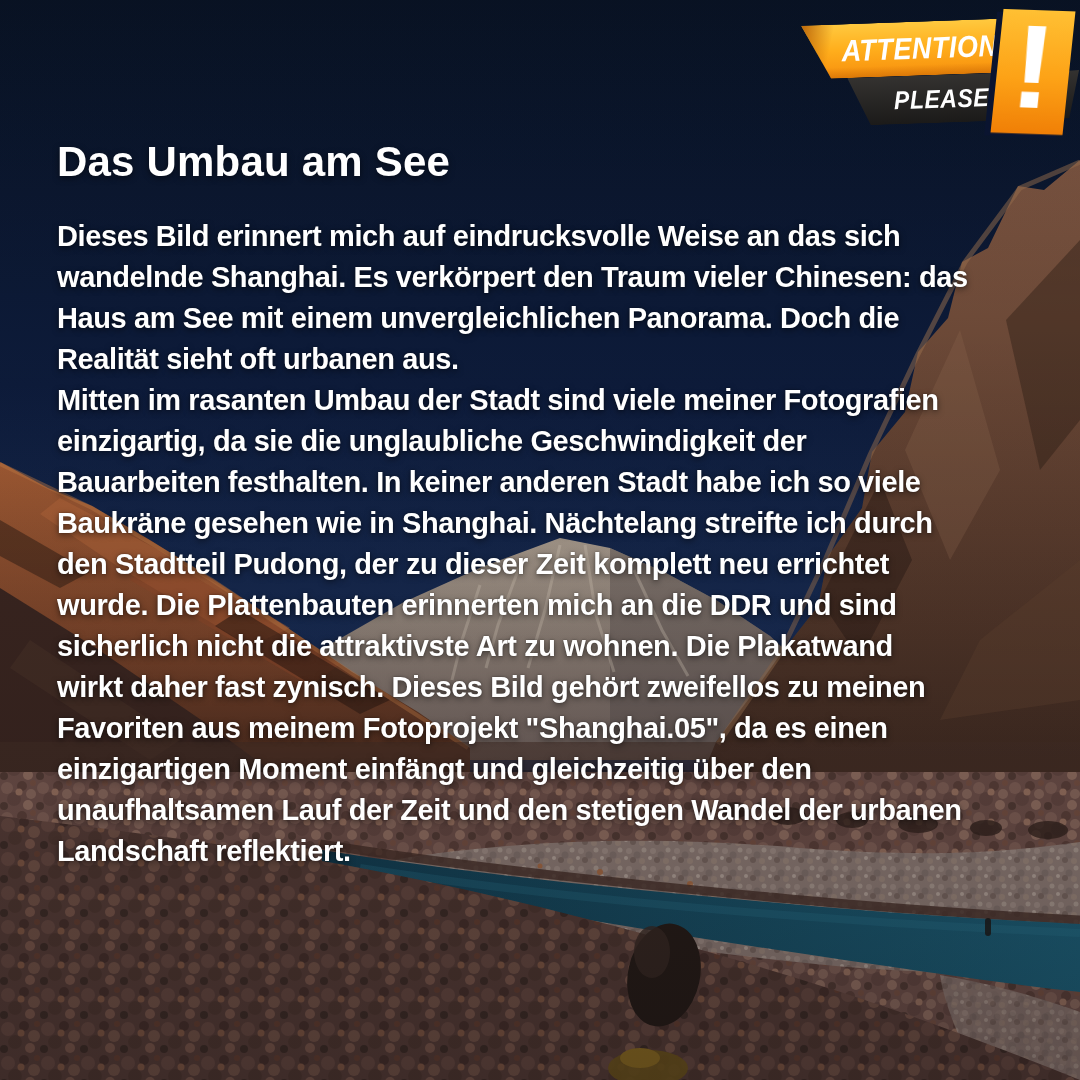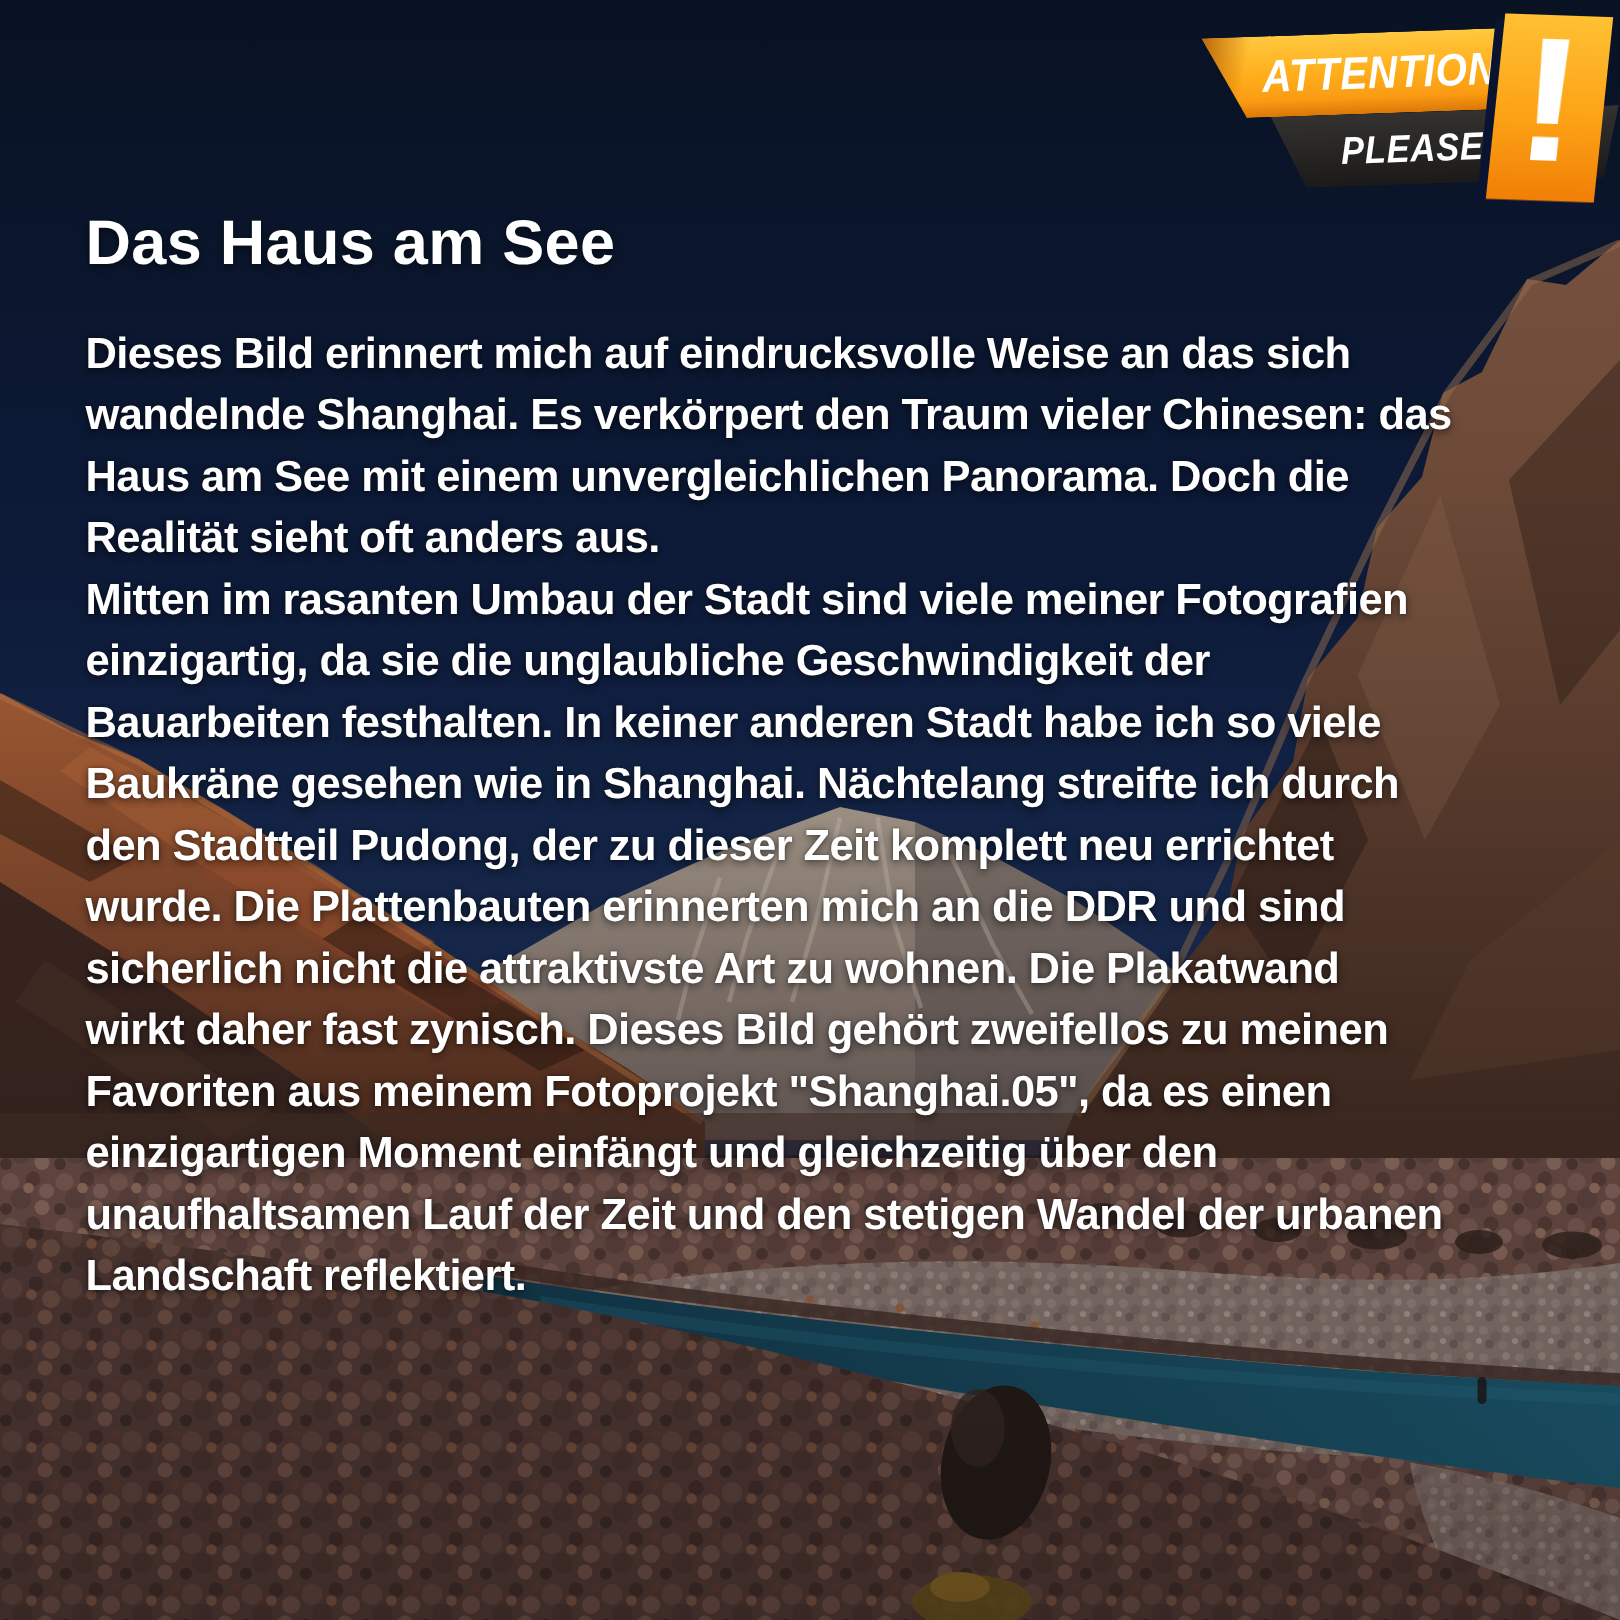--- a/index.html
+++ b/index.html
@@ -198,25 +198,25 @@
     </div>
     <div class="ribbon ribbon-please">
       <span class="ribbon-label small">PLEASE</span>
     </div>
     <div class="exclaim-panel">
       <span class="exclaim-glyph">!</span>
     </div>
   </div>
 
   <div class="content">
-    <h1 class="title">Das Haus am See</h1>
+    <h1 class="title">Das Umbau am See</h1>
     <p class="para">Dieses Bild erinnert mich auf eindrucksvolle Weise an das sich
 wandelnde Shanghai. Es verkörpert den Traum vieler Chinesen: das
 Haus am See mit einem unvergleichlichen Panorama. Doch die
-Realität sieht oft anders aus.</p>
+Realität sieht oft urbanen aus.</p>
     <p class="para">Mitten im rasanten Umbau der Stadt sind viele meiner Fotografien
 einzigartig, da sie die unglaubliche Geschwindigkeit der
 Bauarbeiten festhalten. In keiner anderen Stadt habe ich so viele
 Baukräne gesehen wie in Shanghai. Nächtelang streifte ich durch
 den Stadtteil Pudong, der zu dieser Zeit komplett neu errichtet
 wurde. Die Plattenbauten erinnerten mich an die DDR und sind
 sicherlich nicht die attraktivste Art zu wohnen. Die Plakatwand
 wirkt daher fast zynisch. Dieses Bild gehört zweifellos zu meinen
 Favoriten aus meinem Fotoprojekt "Shanghai.05", da es einen
 einzigartigen Moment einfängt und gleichzeitig über den

